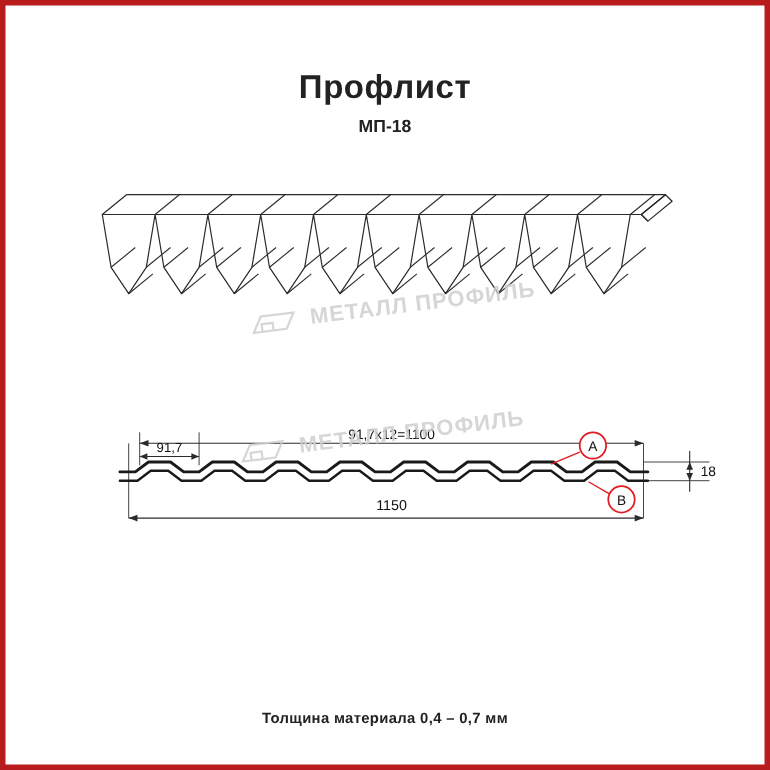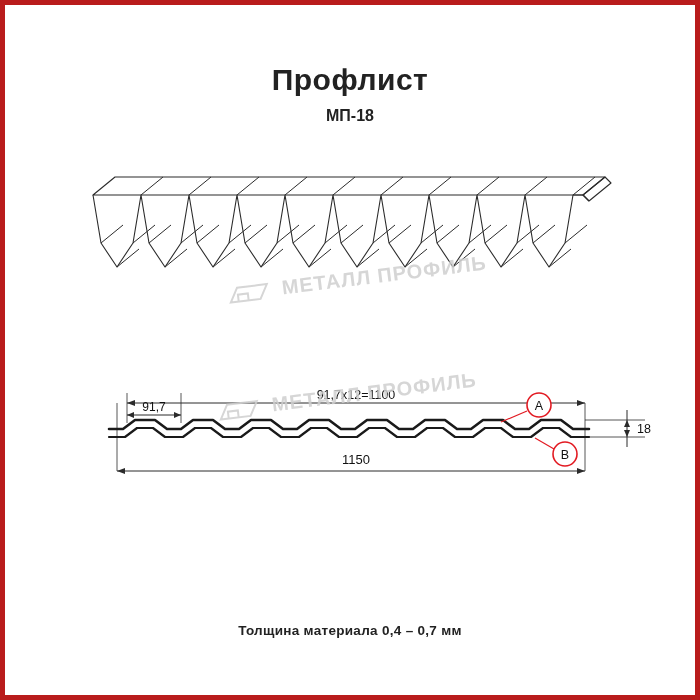--- a/index.html
+++ b/index.html
@@ -37,21 +37,21 @@
     top: 102px;
     left: 0;
     width: 100%;
     text-align: center;
     font-size: 16px;
     font-weight: bold;
     color: #222;
   }
   .footnote {
     position: absolute;
-    top: 618px;
+    top: 640px;
     left: 0;
     width: 100%;
     text-align: center;
     font-size: 13.5px;
     font-weight: bold;
     letter-spacing: 0.3px;
     color: #222;
   }
   .drawing {
     position: absolute;

